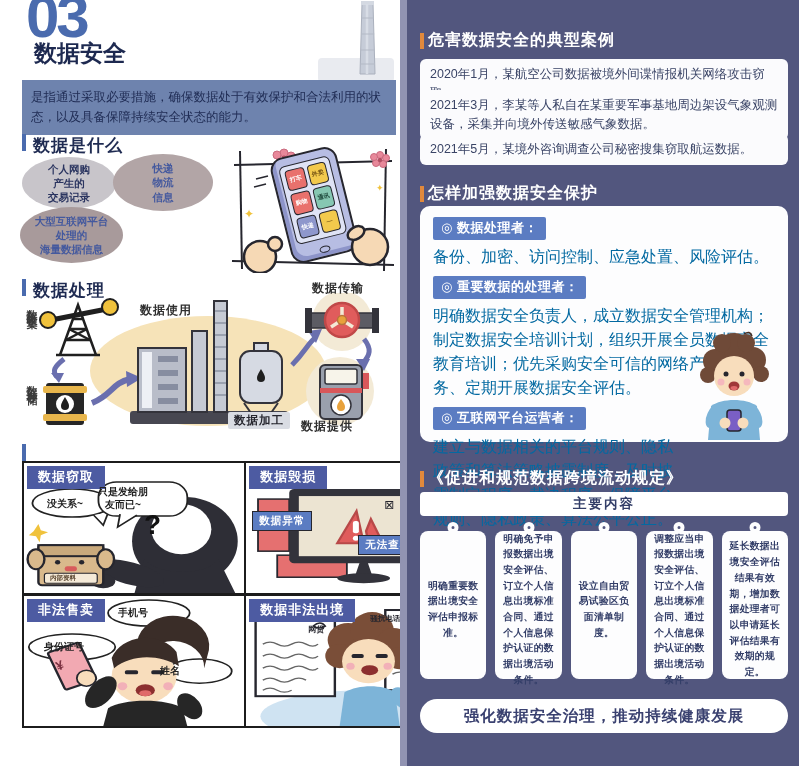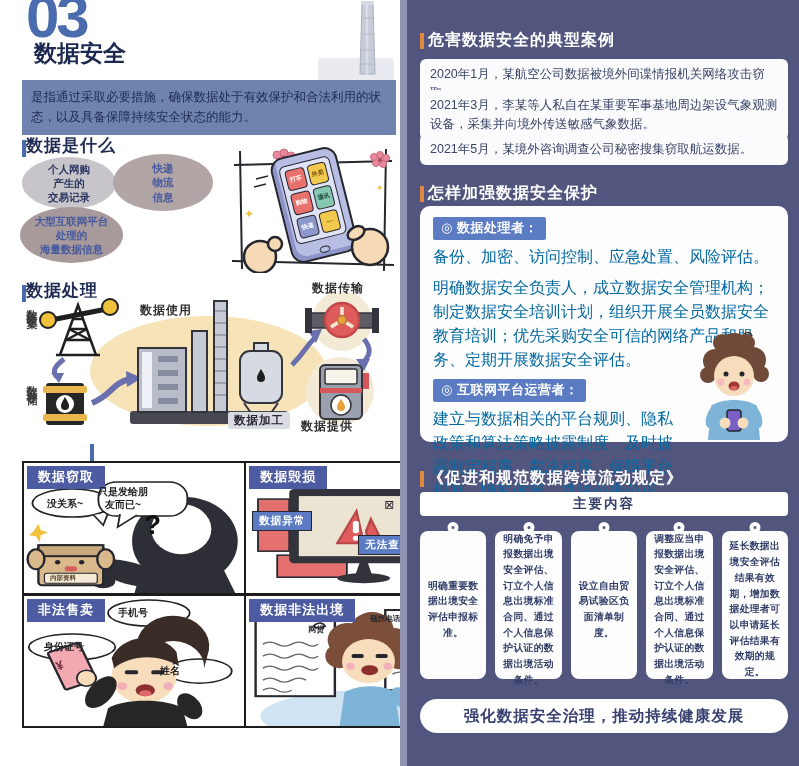--- a/index.html
+++ b/index.html
@@ -7,21 +7,21 @@
   .page { position:relative; width:799px; height:766px; overflow:hidden; display:flex; background:#fff; }
 
   
   .left-panel { position:relative; width:400px; height:766px; background:#ffffff; overflow:hidden; }
   .chapter-num { position:absolute; left:26px; top:-18px; font-size:60px; font-weight:800; letter-spacing:-3px; color:#4a6bae; }
   .page-title { position:absolute; left:34px; top:38px; font-size:23px; font-weight:700; color:#1d2950; }
   .tower { position:absolute; right:14px; top:0; }
   .tower-base { position:absolute; right:6px; top:58px; width:76px; height:24px; background:#e9ebf0; border-radius:4px; }
   .desc-box { position:absolute; left:22px; top:80px; width:374px; min-height:46px; background:#6e83ae; color:#202d55; font-size:12.5px; line-height:1.62; padding:7px 9px; }
 
-  .sec-head { position:absolute; display:flex; align-items:flex-end; }
+  .sec-head { position:absolute; display:flex; align-items:flex-start; gap:7px; }
   .sec-head .bar { width:4px; height:17px; background:#4a6bae; }
   .sec-head .txt { font-size:17px; font-weight:700; color:#1f2b52; letter-spacing:1px; }
 
   .bubble { position:absolute; border-radius:50%; display:flex; align-items:center; justify-content:center; text-align:center; font-weight:700; font-size:10.5px; line-height:1.35; white-space:pre-line; }
   .bub-gray  { background:#c8c5ca; color:#2b3560; }
   .bub-taupe { background:#b2a5a6; color:#44599e; }
   .bub-taupe2{ background:#a89a9b; color:#44599e; }
 
   
   .phone-illo { position:absolute; left:228px; top:145px; width:170px; height:128px; }
@@ -389,20 +389,21 @@
     <div class="case-box" style="top:90px;">2021年3月，李某等人私自在某重要军事基地周边架设气象观测设备，采集并向境外传送敏感气象数据。</div>
     <div class="case-box" style="top:134px;">2021年5月，某境外咨询调查公司秘密搜集窃取航运数据。</div>
 
     <div class="rsec-head" style="left:20px; top:183px;">
       <span class="bar"></span>
       <span class="txt">怎样加强数据安全保护</span>
     </div>
     <div class="prot-card">
       <div class="prot-label">◎ 数据处理者：</div>
       <div class="prot-text">备份、加密、访问控制、应急处置、风险评估。</div>
+      <div class="prot-label">◎ 重要数据的处理者：</div>
       <div class="prot-text">明确数据安全负责人，成立数据安全管理机构；制定数据安全培训计划，组织开展全员数据安全教育培训；优先采购安全可信的网络产品和服务、定期开展数据安全评估。</div>
       <div class="prot-label">◎ 互联网平台运营者：</div>
       <div class="prot-text narrow">建立与数据相关的平台规则、隐私政策和算法策略披露制度，及时披露制定程序、裁决程序，保障平台规则、隐私政策、算法公平公正。</div>
       <svg class="boy-illo" width="100" height="112" viewBox="0 0 100 112">
         <circle cx="50" cy="24" r="19" fill="#6f4a38"></circle>
         <circle cx="31" cy="33" r="12" fill="#6f4a38"></circle>
         <circle cx="69" cy="32" r="13" fill="#6f4a38"></circle>
         <circle cx="24" cy="47" r="8" fill="#6f4a38"></circle>
         <circle cx="77" cy="46" r="8" fill="#6f4a38"></circle>
         <circle cx="38" cy="15" r="9" fill="#6f4a38"></circle>

